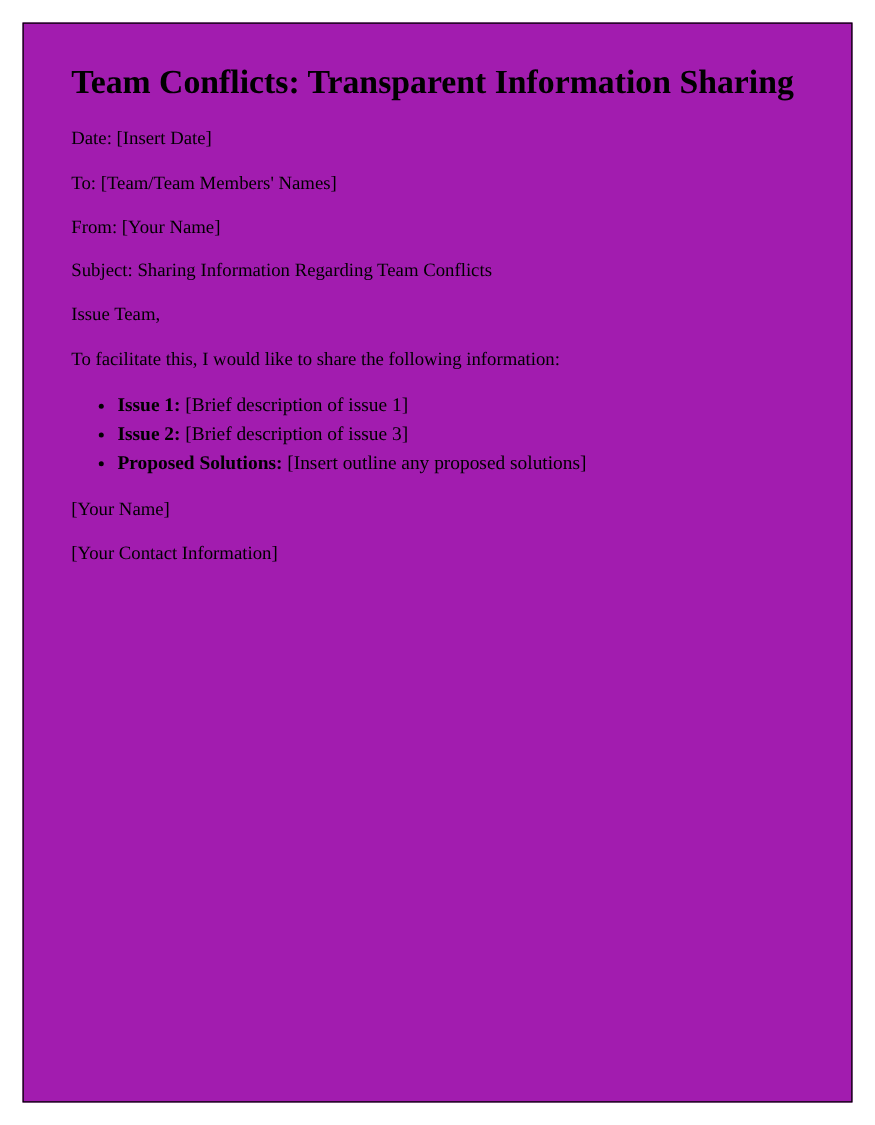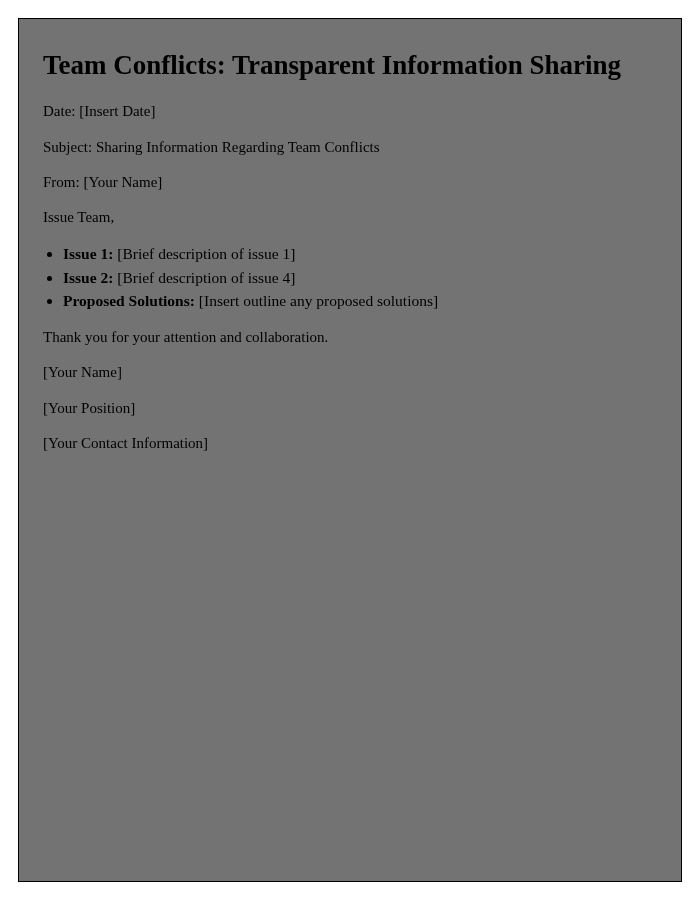--- a/index.html
+++ b/index.html
@@ -11,72 +11,72 @@
       font-family: "Times New Roman", Times, serif;
       background: #ffffff;
       width: 700px;
       height: 900px;
       padding: 18px;
     }
     .document-frame {
       border: 1px solid #000;
       width: 100%;
       height: 100%;
-      padding: 30px 24px;
-      background: #737373;
+      padding: 30px 38px;
+      background: #a21caf;
     }
     h1 {
       font-size: 27px;
       font-weight: bold;
       margin-bottom: 20px;
       line-height: 1.2;
     }
     p {
       font-size: 15px;
       margin-bottom: 15px;
       line-height: 1.35;
     }
     ul {
-      margin-left: 20px;
+      margin-left: 37px;
       margin-bottom: 15px;
     }
     li {
       font-size: 15.5px;
       line-height: 1.5;
       list-style-type: disc;
     }
     .bold {
       font-weight: bold;
     }
   </style>
 </head>
 <body>
 
 <div class="document-frame">
   <h1>Team Conflicts: Transparent Information Sharing</h1>
 
   <p><span>Date: </span><span>[Insert Date]</span></p>
 
+  <p><span>To: </span><span>[Team/Team Members' Names]</span></p>
+
+  <p><span>From: </span><span>[Your Name]</span></p>
 
   <p><span>Subject: </span><span>Sharing Information Regarding Team Conflicts</span></p>
-
-  <p><span>From: </span><span>[Your Name]</span></p>
 
   <p>Issue Team,</p>
 
 
+  <p>To facilitate this, I would like to share the following information:</p>
 
   <ul>
     <li><span class="bold">Issue 1: </span><span>[Brief description of issue 1]</span></li>
-    <li><span class="bold">Issue 2: </span><span>[Brief description of issue 4]</span></li>
+    <li><span class="bold">Issue 2: </span><span>[Brief description of issue 3]</span></li>
     <li><span class="bold">Proposed Solutions: </span><span>[Insert outline any proposed solutions]</span></li>
   </ul>
 
 
-  <p>Thank you for your attention and collaboration.</p>
 
 
   <p>[Your Name]</p>
 
-  <p>[Your Position]</p>
 
   <p>[Your Contact Information]</p>
 </div>
 
 </body></html>

